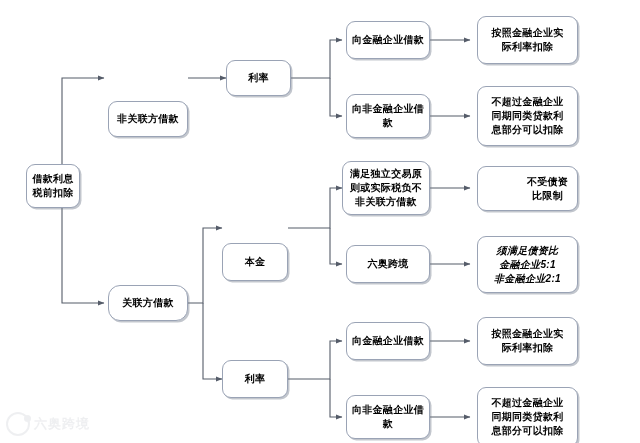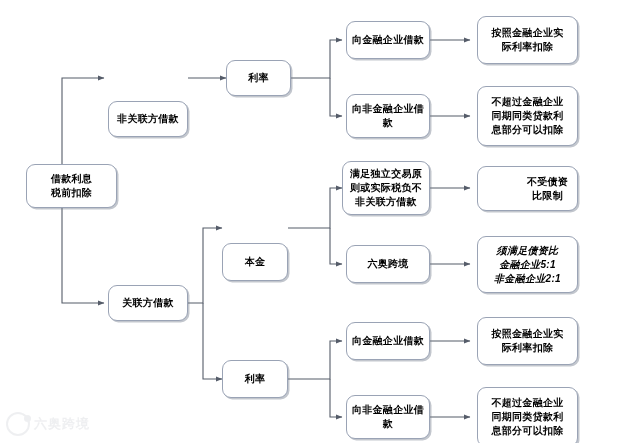--- a/index.html
+++ b/index.html
@@ -97,21 +97,21 @@
       <path d="M430,264 L470,264" marker-end="url(#ah)"></path>
 
       <path d="M288,379 L330,379 L330,341 L342,341" marker-end="url(#ah)"></path>
       <path d="M330,379 L330,417 L342,417" marker-end="url(#ah)"></path>
 
       <path d="M430,341 L470,341" marker-end="url(#ah)"></path>
       <path d="M430,417 L470,417" marker-end="url(#ah)"></path>
     </g>
   </svg>
 
-  <div class="node" style="left:26px;top:164px;width:91px;height:44px;">
+  <div class="node" style="left:26px;top:164px;width:54px;height:44px;">
     <div>
       <span>借款利息</span>
       <span>税前扣除</span>
     </div>
   </div>
 
   <div class="node" style="left:108px;top:60px;width:80px;height:36px;margin-top:41px;">
     <div>
       <span>非关联方借款</span>
     </div>
@@ -178,21 +178,21 @@
   </div>
 
   <div class="node" style="left:477px;top:236px;width:101px;height:57px;font-style:italic;">
     <div>
       <span>须满足债资比</span>
       <span>金融企业5:1</span>
       <span>非金融企业2:1</span>
     </div>
   </div>
 
-  <div class="node" style="left:108px;top:285px;width:80px;height:36px;">
+  <div class="node" style="left:108px;top:285px;width:80px;height:36px;border-radius:12px;">
     <div>
       <span>关联方借款</span>
     </div>
   </div>
 
   <div class="node" style="left:222px;top:360px;width:66px;height:38px;">
     <div>
       <span>利率</span>
     </div>
   </div>

